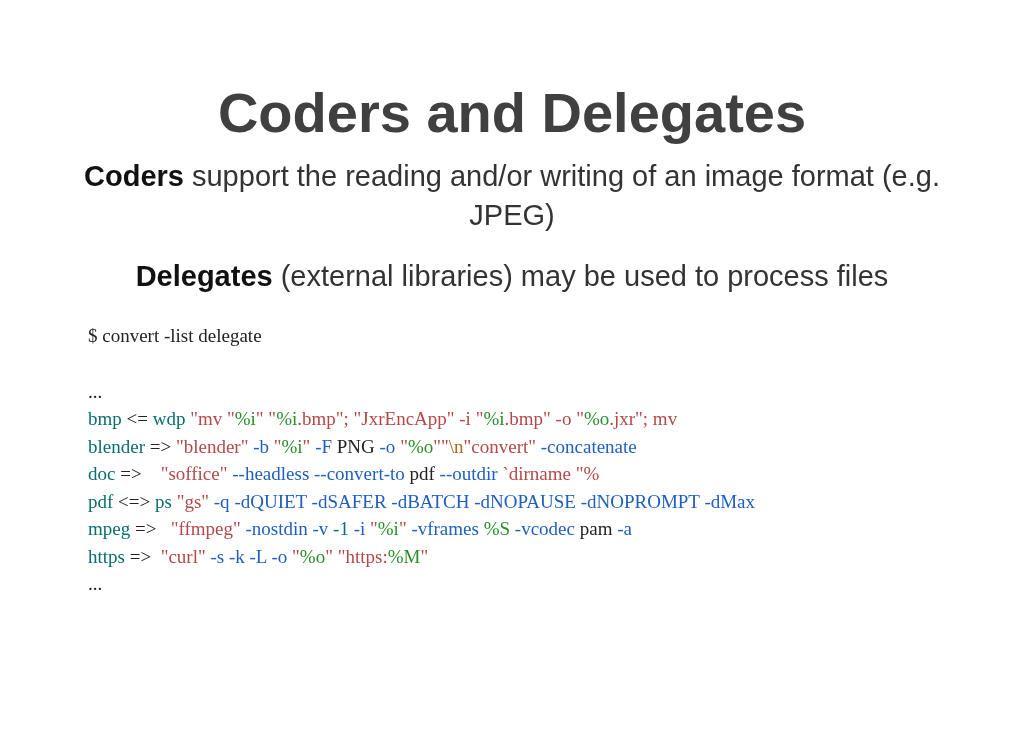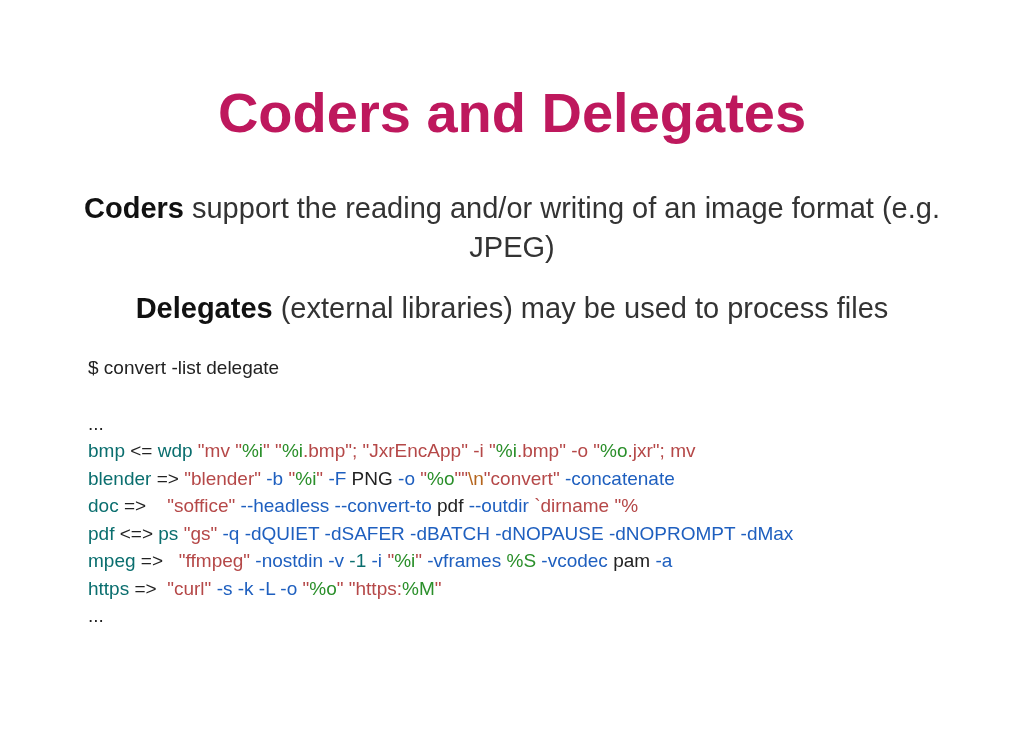--- a/index.html
+++ b/index.html
@@ -13,41 +13,41 @@
       background: #fff;
       font-family: "Segoe UI", "Helvetica Neue", Helvetica, Arial, sans-serif;
       color: #222;
       padding: 80px 60px 40px 60px;
       overflow: hidden;
     }
     h1.title {
       font-size: 56px;
       font-weight: 700;
       text-align: center;
-      margin-bottom: 44px;
-      color: #be185d;
+      margin-bottom: 12px;
+      color: #404040;
     }
     .para {
       font-size: 29px;
       line-height: 1.35;
       color: #333;
       text-align: center;
       margin-bottom: 22px;
     }
     .para strong {
       font-weight: 700;
       color: #111;
     }
     .para2 {
       text-align: center;
       margin-bottom: 26px;
       padding: 0 4px;
     }
     pre.code {
-      font-family: Liberation Sans, sans-serif;
+      font-family: Liberation Serif, serif;
       font-size: 19px;
       line-height: 1.45;
       white-space: pre;
       overflow: hidden;
       padding: 0 28px;
       color: #222;
     }
     .tok-green { color: #2a8f2a; }
     .tok-blue { color: #1e5fbf; }
     .tok-red { color: #b54848; }

